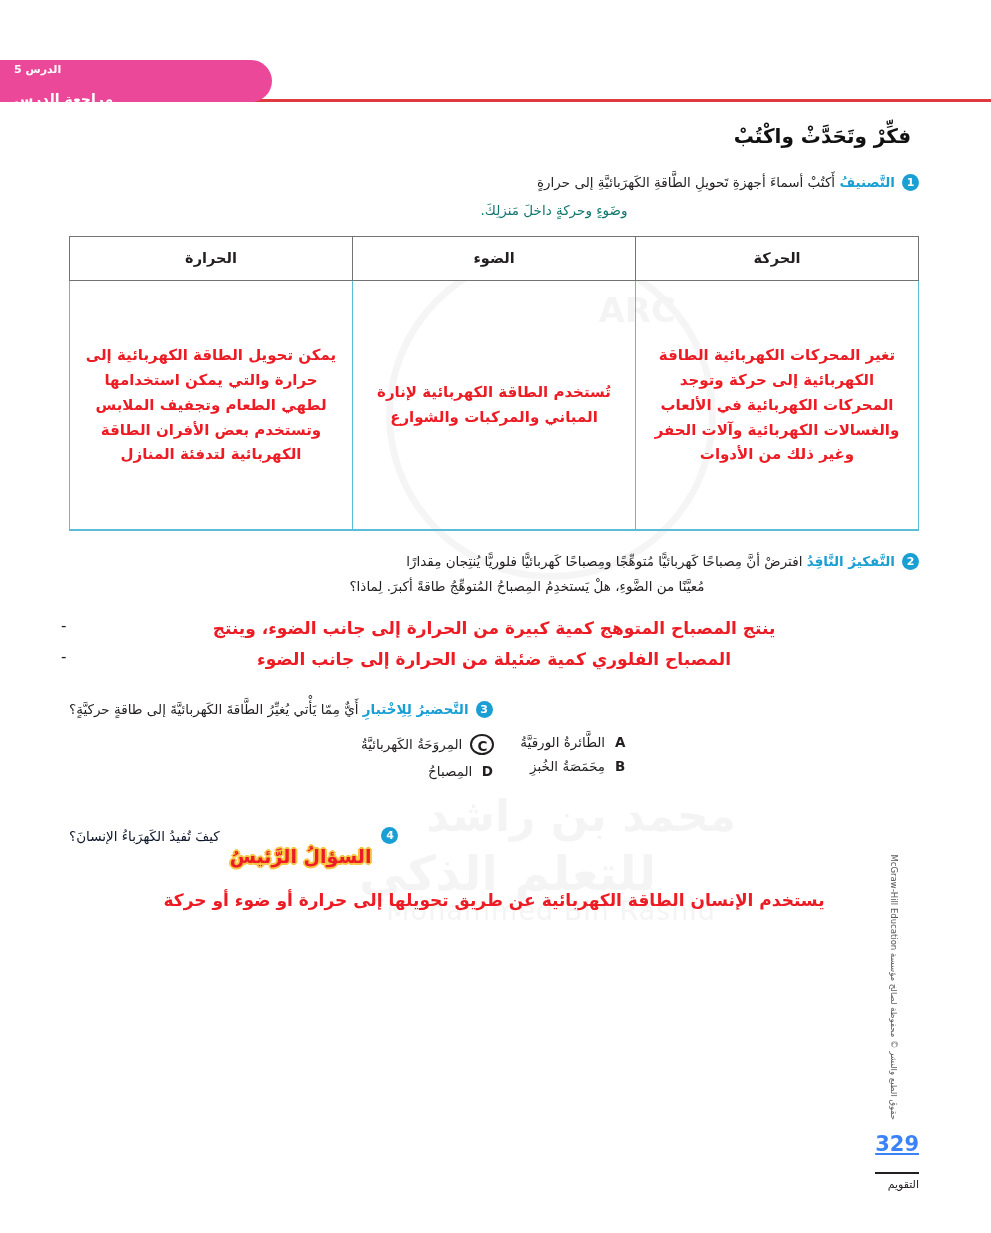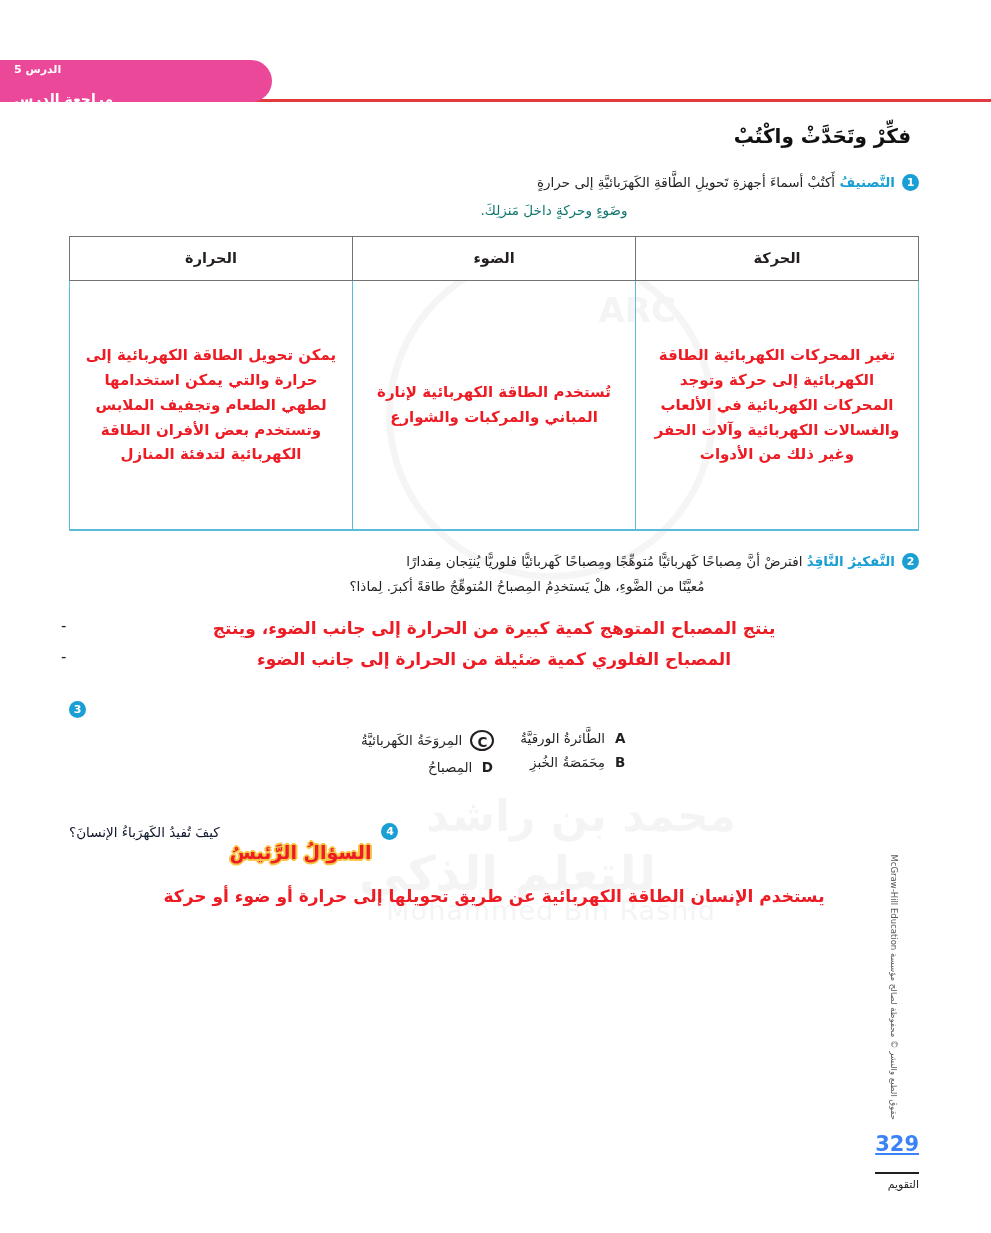--- a/index.html
+++ b/index.html
@@ -371,20 +371,24 @@
     <span class="dash-left">-</span>
     <div>ينتج المصباح المتوهج كمية كبيرة من الحرارة إلى جانب الضوء، وينتج</div>
     <div style="position:relative;">
       <span class="dash-left">-</span>
       <span>المصباح الفلوري كمية ضئيلة من الحرارة إلى جانب الضوء</span>
     </div>
   </div>
 
   <div class="q-row" style="margin-top:22px;justify-content:flex-end;">
     <span class="num-badge">3</span>
+    <div class="q-text" style="flex:0 1 auto;text-align:right;">
+      <span class="lead">التَّحضيرُ لِلِاخْتبارِ</span>
+      <span>أَيٌّ مِمّا يَأْتي يُغيِّرُ الطَّاقةَ الكَهربائيَّةَ إلى طاقةٍ حركيَّةٍ؟</span>
+    </div>
   </div>
 
   <div class="mc-wrap">
     <div class="mc-col">
       <div class="mc-item">
         <span class="mc-letter">A</span>
         <span>الطَّائرةُ الورقيَّةُ</span>
       </div>
       <div class="mc-item">
         <span class="mc-letter">B</span>

